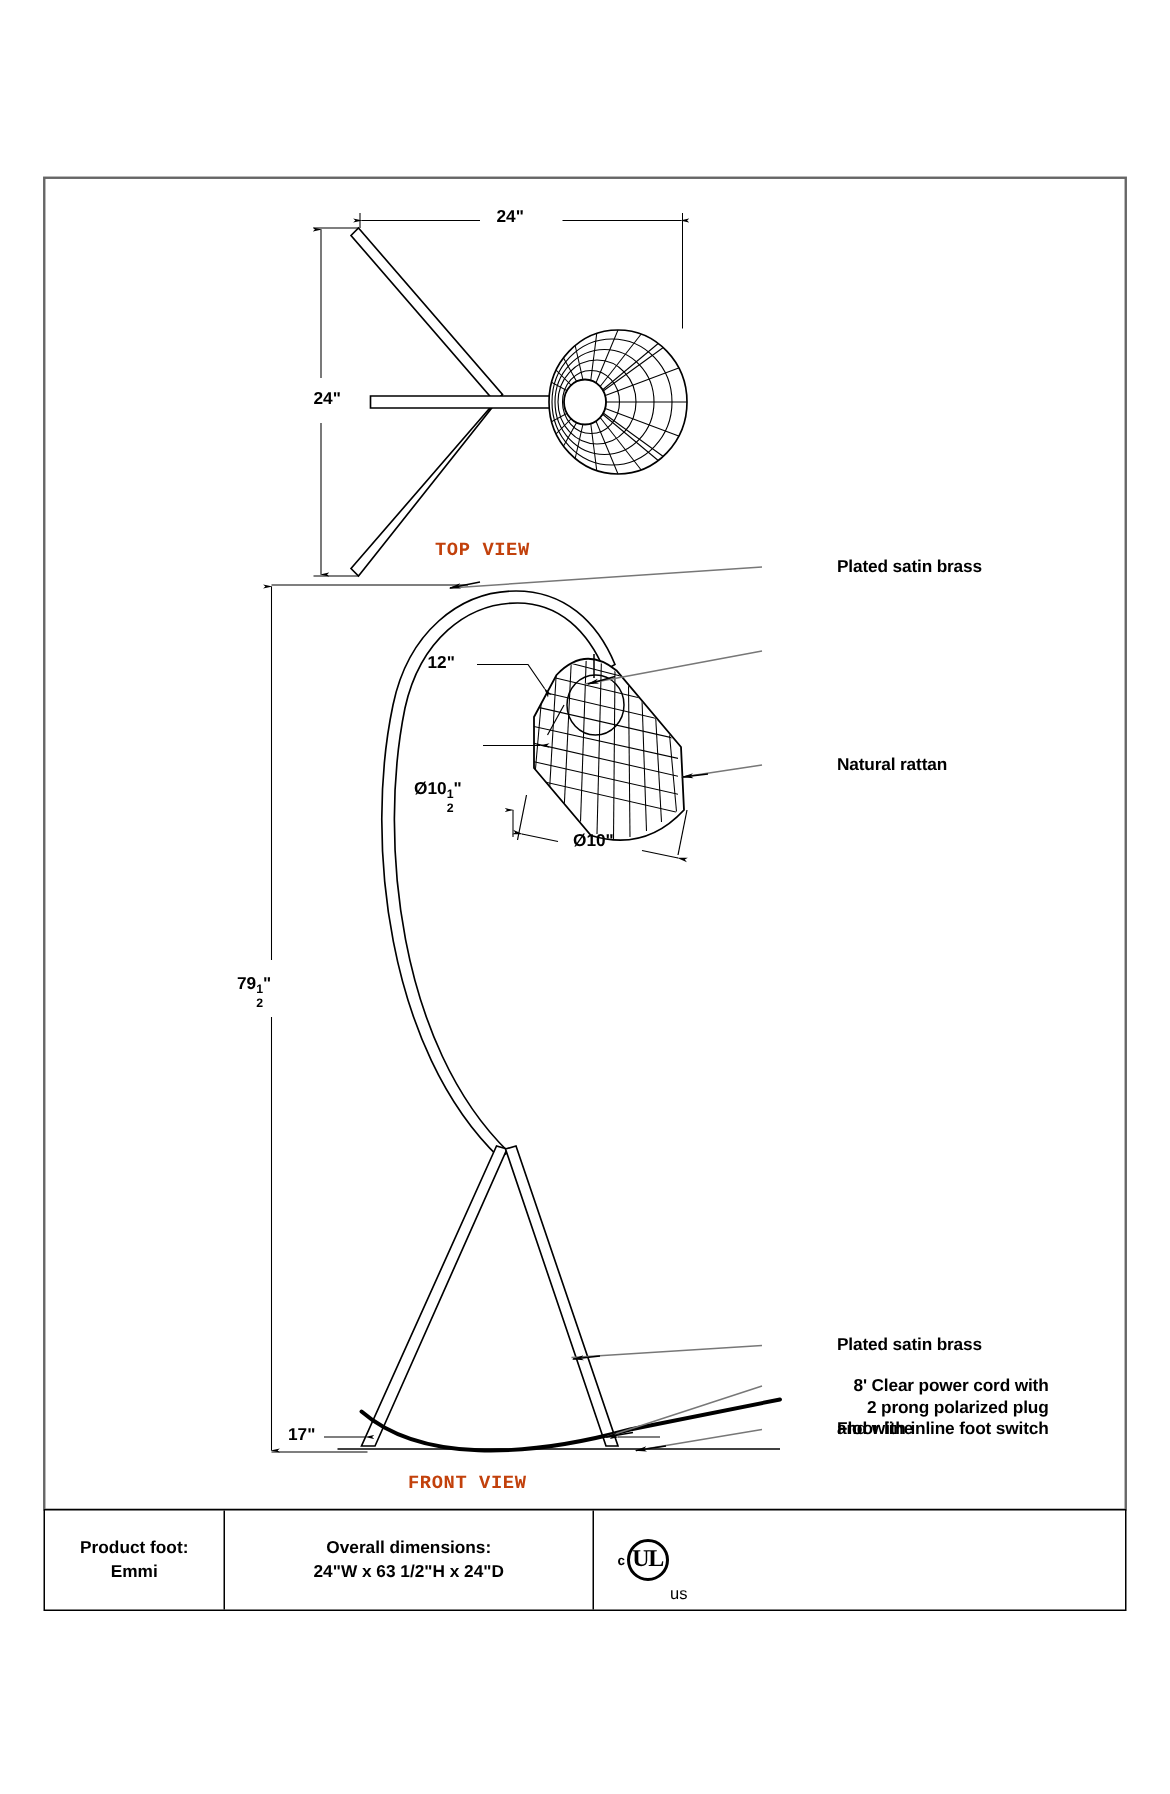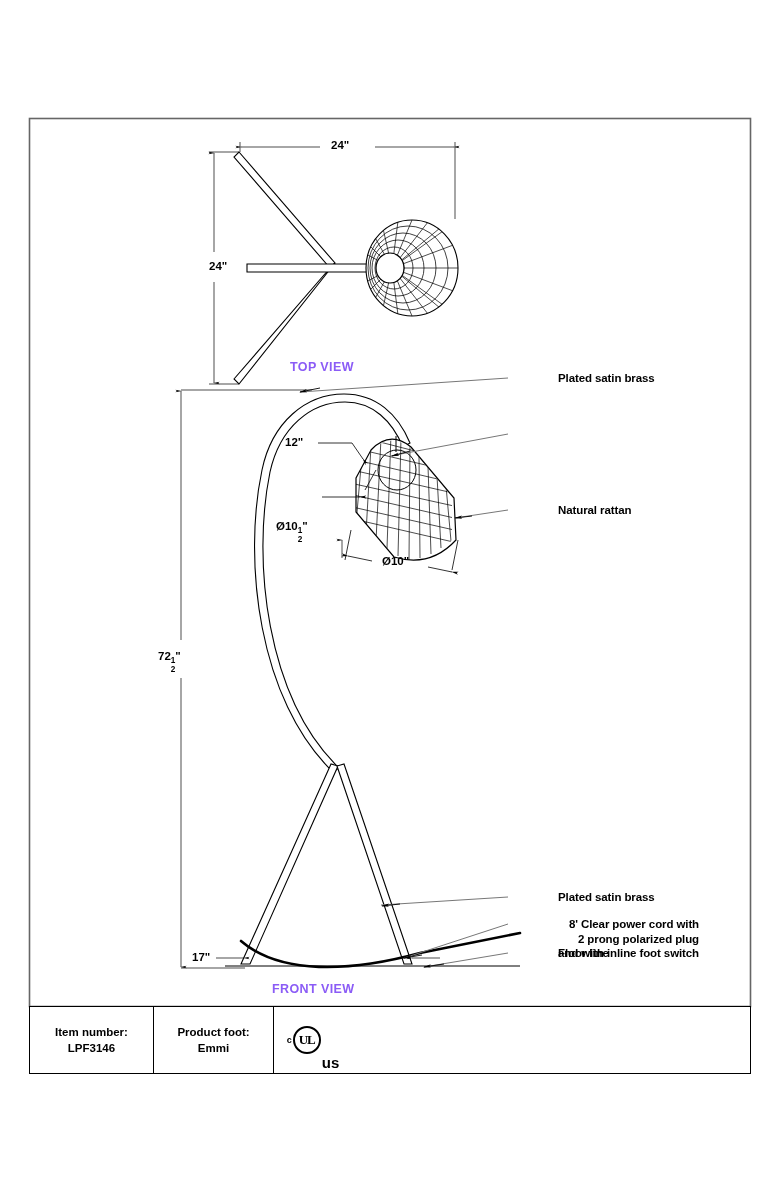--- a/index.html
+++ b/index.html
@@ -41,25 +41,25 @@
   .dimtxt {
     position: absolute;
     font-family: "Liberation Sans", sans-serif;
     font-size: 11.5px;
     font-weight: 700;
     color: #000;
     white-space: nowrap;
   }
   .viewlabel {
     position: absolute;
-    font-family: Liberation Sans, sans-serif;
+    font-family: Liberation Mono, monospace;
     font-size: 12.5px;
     font-weight: 600;
     letter-spacing: 0.4px;
-    color: #8b5cf6;
+    color: #c2410c;
     white-space: nowrap;
   }
   .frac {
     display: inline-flex;
     flex-direction: column;
     align-items: center;
     vertical-align: -0.42em;
     font-size: 8.2px;
     line-height: 8.4px;
     font-weight: 700;
@@ -99,29 +99,29 @@
   .cell-ul { width: 78px; }
   .cell-logo { width: 150px; flex: 1; }
   .ul-mark {
     display: flex;
     align-items: center;
     justify-content: center;
     gap: 1px;
     font-weight: 700;
   }
   .ul-c { font-size: 9px; font-weight: 700; }
-  .ul-us { font-size: 15px; font-weight: 700; margin-top: 45px; }
+  .ul-us { font-size: 11px; font-weight: 400; margin-top: 45px; }
   .ul-circle {
     width: 24px; height: 24px;
     border: 2px solid #000;
     border-radius: 50%;
     display: flex;
     align-items: center;
     justify-content: center;
-    font-size: 13px;
+    font-size: 16px;
     font-weight: 700;
     letter-spacing: -1px;
     font-family: "Liberation Serif", serif;
   }
   .renwil {
     font-family: "Liberation Sans", sans-serif;
     font-size: 27px;
     font-weight: 700;
     letter-spacing: -0.6px;
     line-height: 28px;
@@ -370,45 +370,45 @@
   <div class="dimtxt" style="left:276px; top:487px;margin-top:33px;">
     <span>Ø10</span><span class="frac">
         <span class="num">1</span>
         <span class="den">2</span>
       </span><span>"</span>
   </div>
 
   <div class="dimtxt" style="left:382px; top:555px;">Ø10"</div>
 
   <div class="dimtxt" style="left:158px; top:650px;">
-    <span>72</span><span class="frac">
+    <span>79</span><span class="frac">
         <span class="num">1</span>
         <span class="den">2</span>
       </span><span>"</span>
   </div>
 
   <div class="dimtxt" style="left:192px; top:951px;">17"</div>
   <div class="viewlabel" style="left:272px; top:982px;">FRONT VIEW</div>
 
   <div class="anno" style="left:518px; top:371px;">Plated satin brass</div>
   <div class="anno" style="left:518px; top:503px;">Natural rattan</div>
   <div class="anno" style="left:518px; top:890px;">Plated satin brass</div>
   <div class="anno" style="left:518px; top:917px;text-align:right;">8' Clear power cord with
 2 prong polarized plug
 and with inline foot switch</div>
   <div class="anno" style="left:518px; top:946px;">Floor line</div>
 
   <div id="titleblock">
-    <div class="tb-cell cell-item">
-      <div>Item number:</div>
-      <div>LPF3146</div>
-    </div>
     <div class="tb-cell cell-product">
       <div>Product foot:</div>
       <div>Emmi</div>
+    </div>
+    <div class="tb-cell cell-dims">
+      <div>Overall dimensions:</div>
+      <div>24"W x 63 1/2"H x 24"D</div>
     </div>
     <div class="tb-cell cell-ul">
       <div class="ul-mark">
         <span class="ul-c">c</span>
         <span class="ul-circle">UL</span>
         <span class="ul-us">us</span>
       </div>
     </div>
   </div>
 

